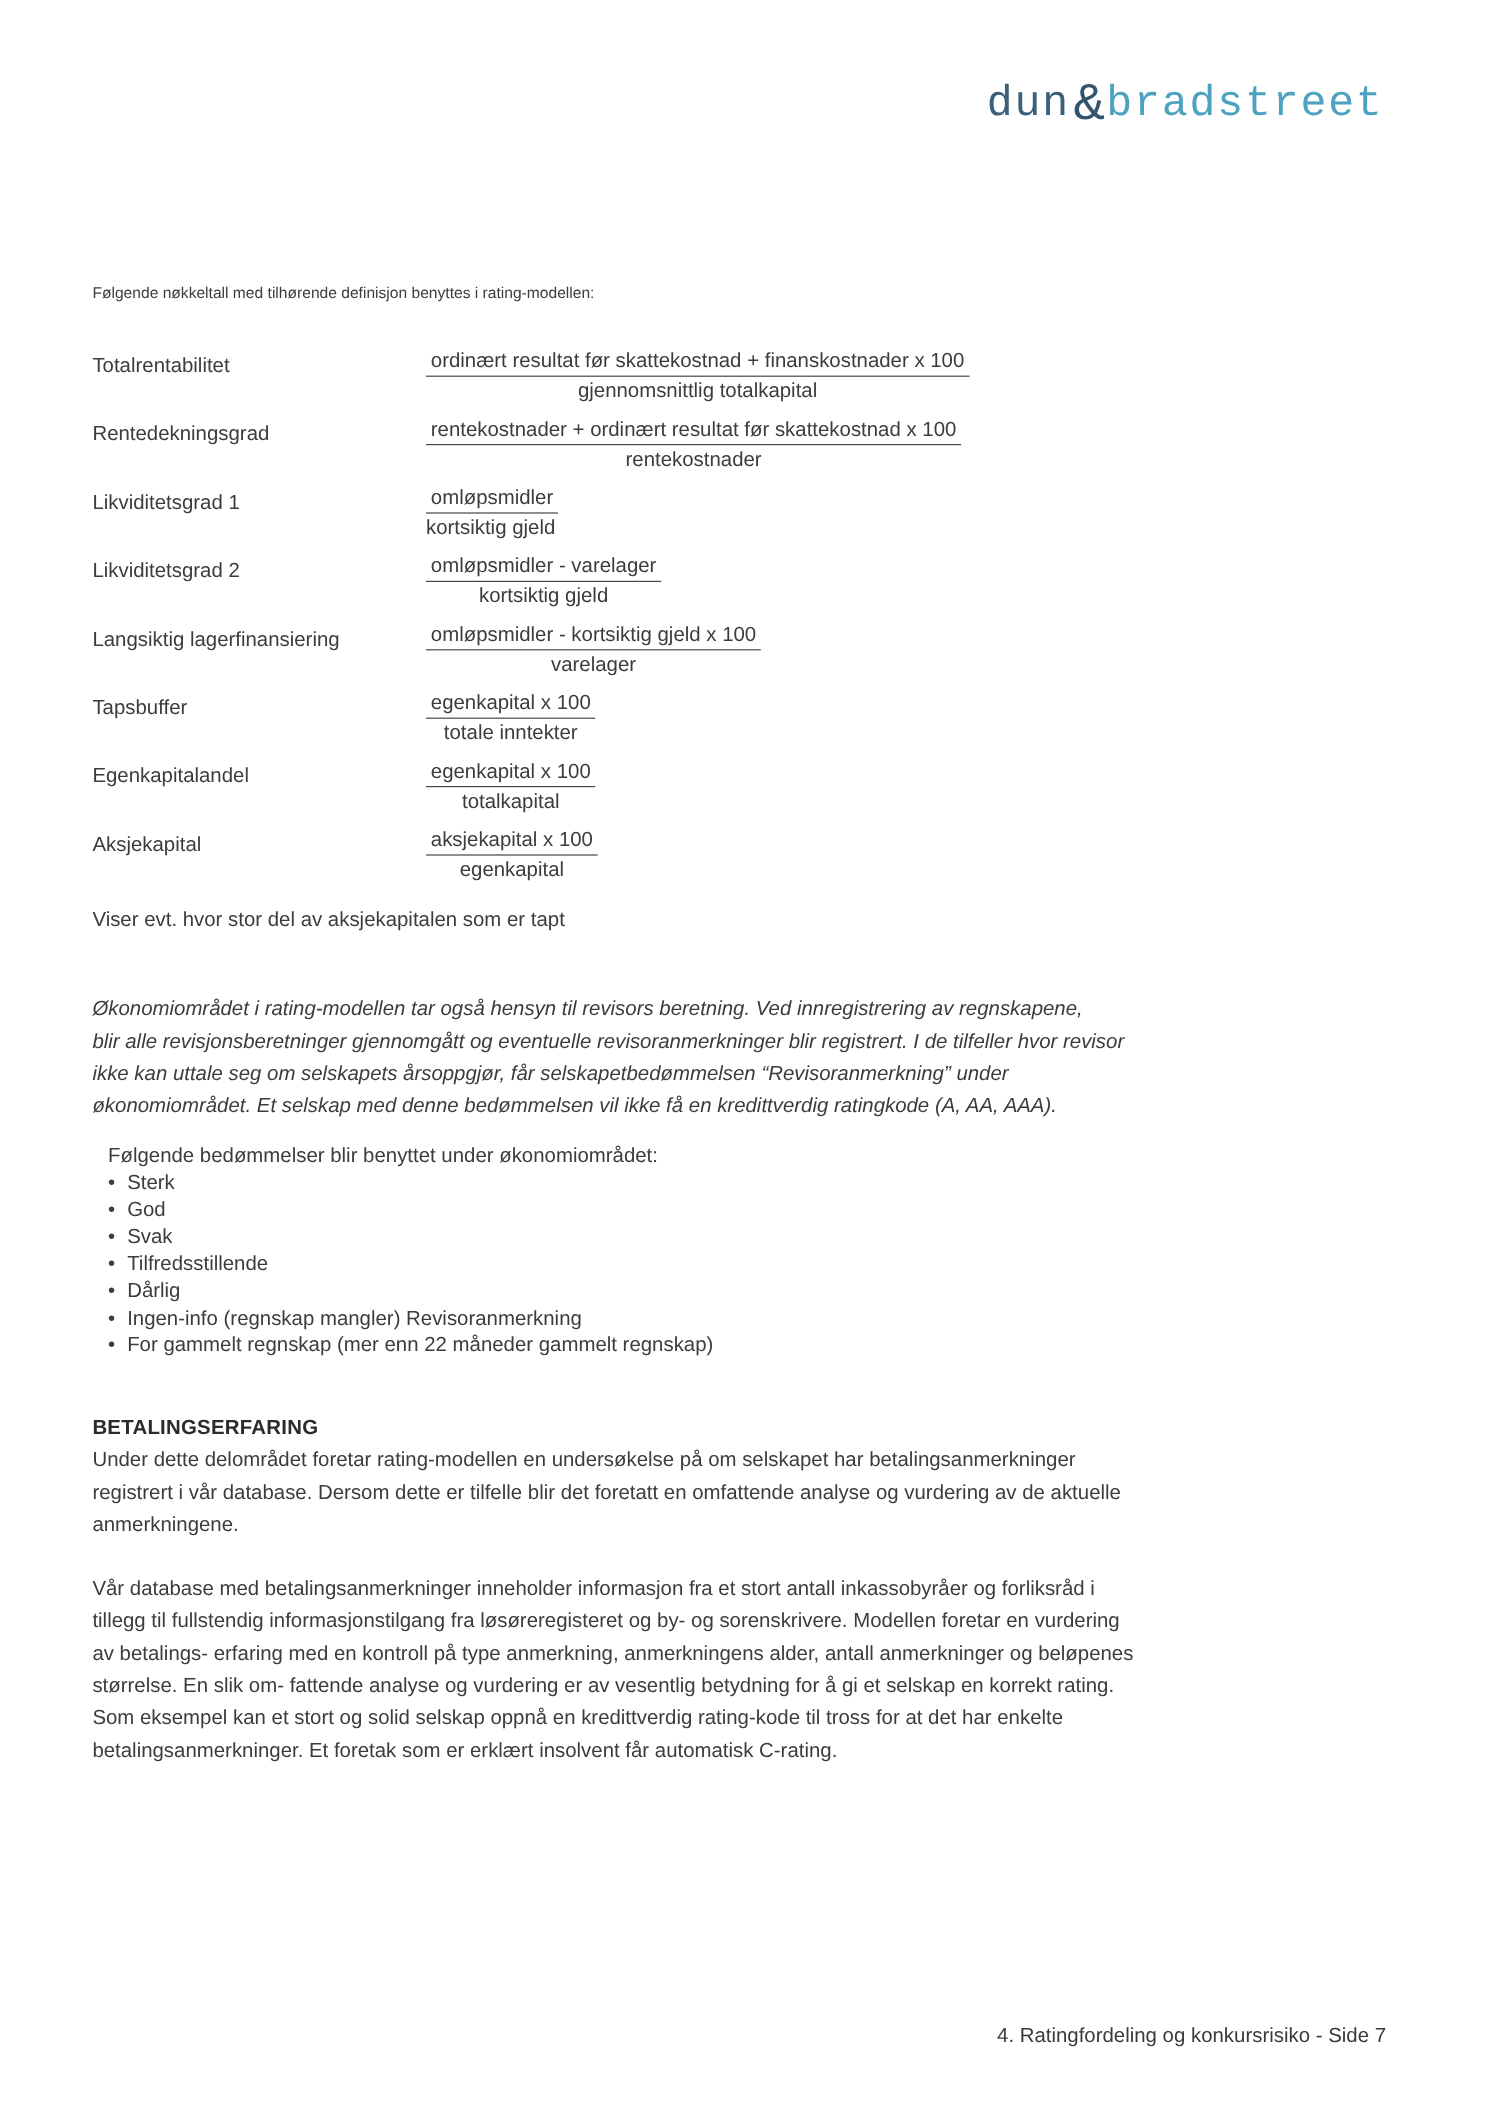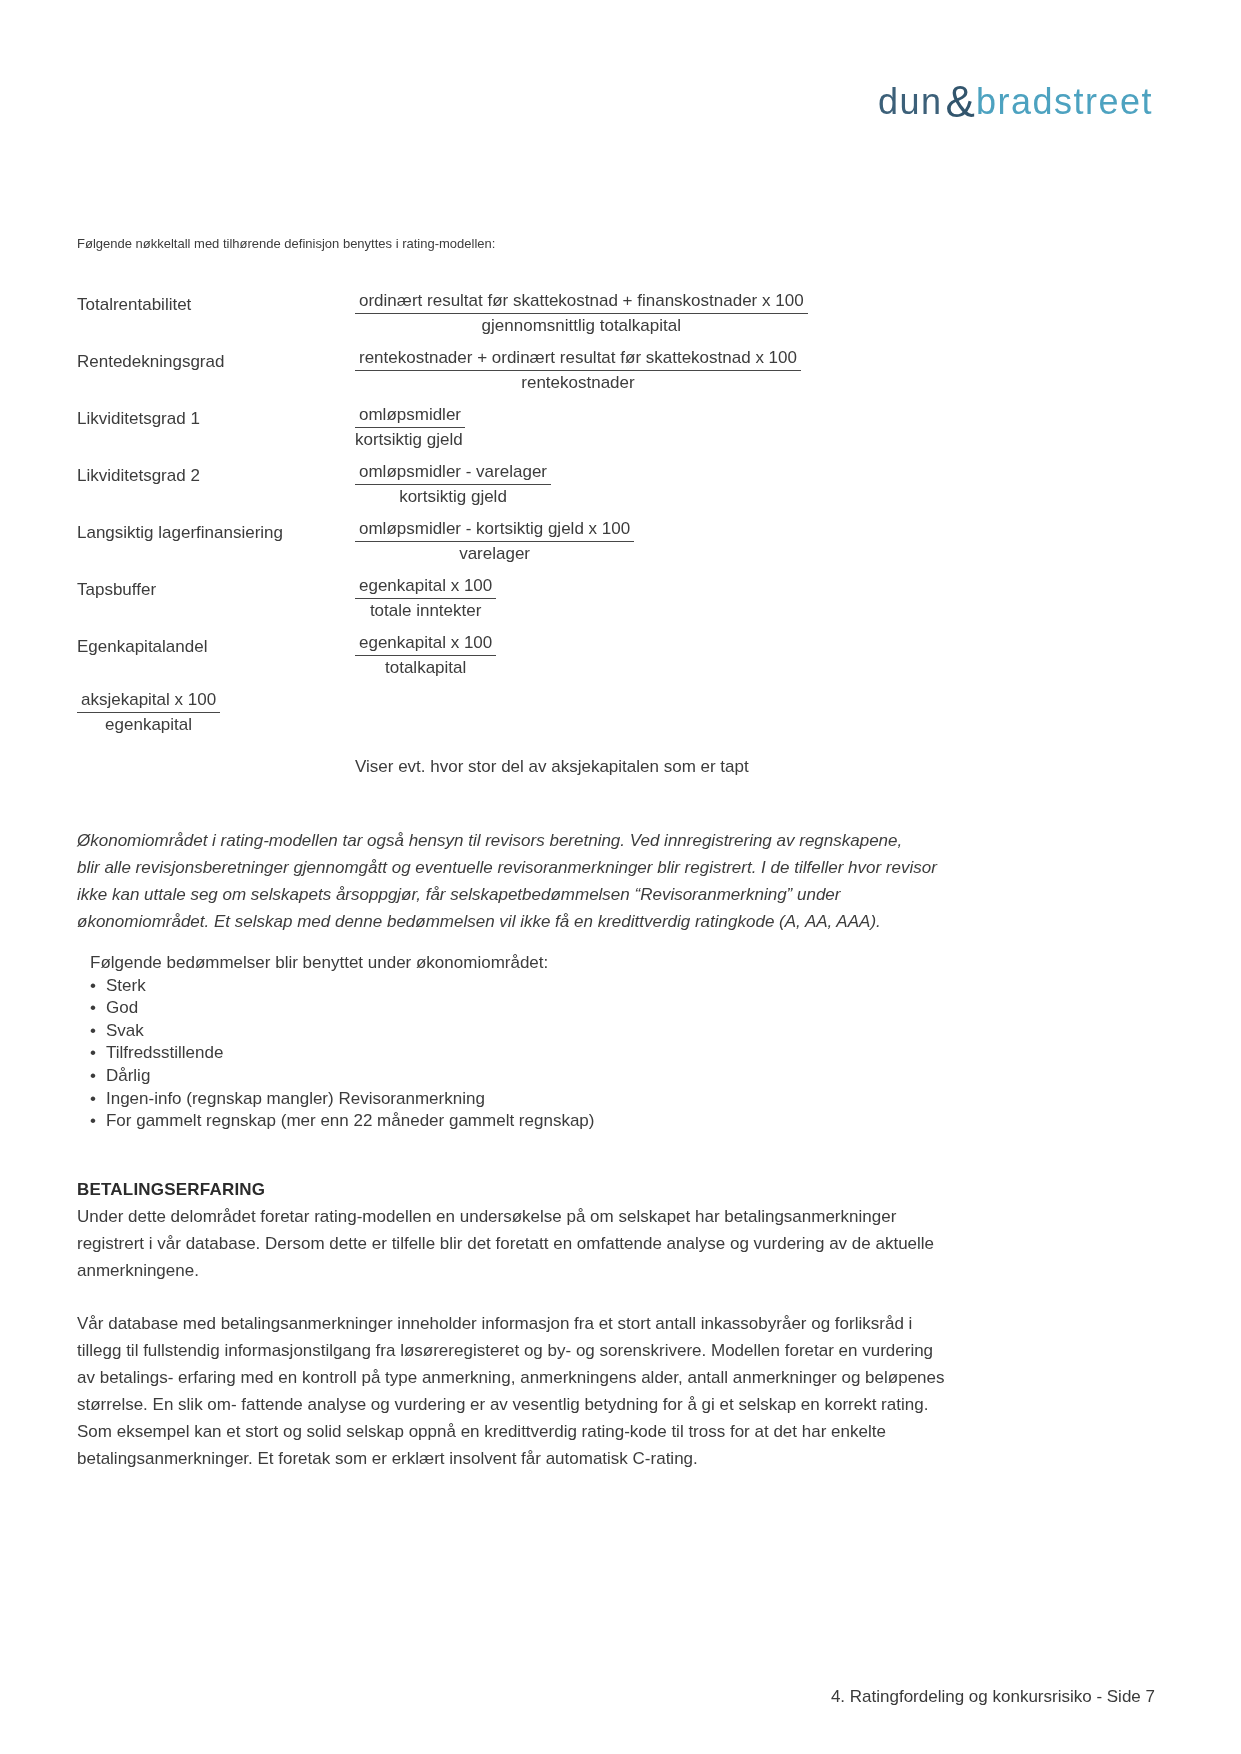--- a/index.html
+++ b/index.html
@@ -13,24 +13,25 @@
     position: relative;
     width: 1241px;
     height: 1754px;
     background: #ffffff;
     overflow: hidden;
   }
 
   
   .logo {
     position: absolute;
-    top: 80px;
+    top: 66px;
     right: 88px;
     white-space: nowrap;
     line-height: 1;
+    font-family: Liberation Mono, monospace;
   }
   .logo-dun {
     font-size: 36px;
     letter-spacing: 1.5px;
     color: var(--logo-dark, #3c6079);
   }
   .logo-amp {
     font-size: 44px;
     color: var(--logo-amp, #32556d);
     margin: 0 1px 0 3px;
@@ -61,21 +62,21 @@
   .bold { font-weight: bold; color: var(--heading, #2b2b2b); font-size: 17px; letter-spacing: 0.2px; }
   .ratio-row { display: flex; margin-bottom: 12px; min-height: 40px; }
   .ratio-label { width: 278px; flex: none; font-size: 17px; padding-top: 4px; }
   .fraction { display: inline-block; text-align: center; font-size: 17px; line-height: 20px; }
   .numerator {
     display: block;
     border-bottom: 1.5px solid #474747;
     padding: 0 4px 2px 4px;
   }
   .denominator { display: block; padding-top: 2px; }
-  .table-note { margin-left: 278px; margin-top: 22px; font-size: 17px; }
+  .table-note { margin-top: 22px; font-size: 17px; }
 
   .para, .multiline { font-size: 17px; line-height: 27px; }
   .multiline { white-space: pre-line; }
 
   .economy-para {
     position: absolute;
     left: 77px;
     top: 827px;
     width: 1100px;
     font-style: italic;
@@ -177,20 +178,21 @@
           </div>
         </div>
         <div class="ratio-row">
           <div class="ratio-label">Egenkapitalandel</div>
           <div class="fraction">
             <span class="numerator">egenkapital x 100</span>
             <span class="denominator">totalkapital</span>
           </div>
         </div>
         <div class="ratio-row">
+          <div class="ratio-label">Aksjekapital</div>
           <div class="fraction">
             <span class="numerator">aksjekapital x 100</span>
             <span class="denominator">egenkapital</span>
           </div>
         </div>
       </div>
     <div class="table-note">Viser evt. hvor stor del av aksjekapitalen som er tapt</div>
   </div>
 
   <p class="economy-para para multiline">Økonomiområdet i rating-modellen tar også hensyn til revisors beretning. Ved innregistrering av regnskapene,

